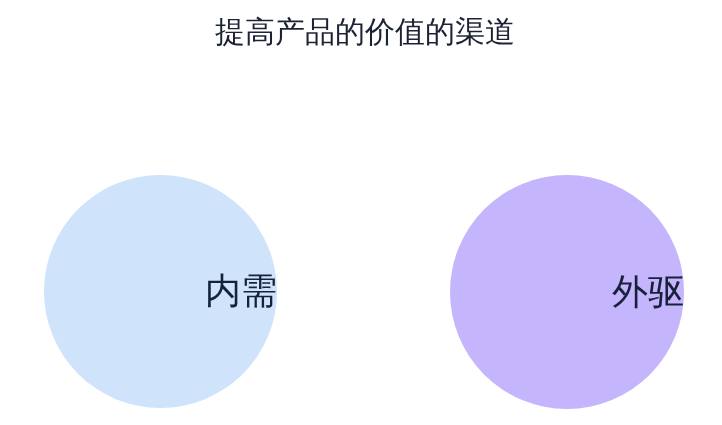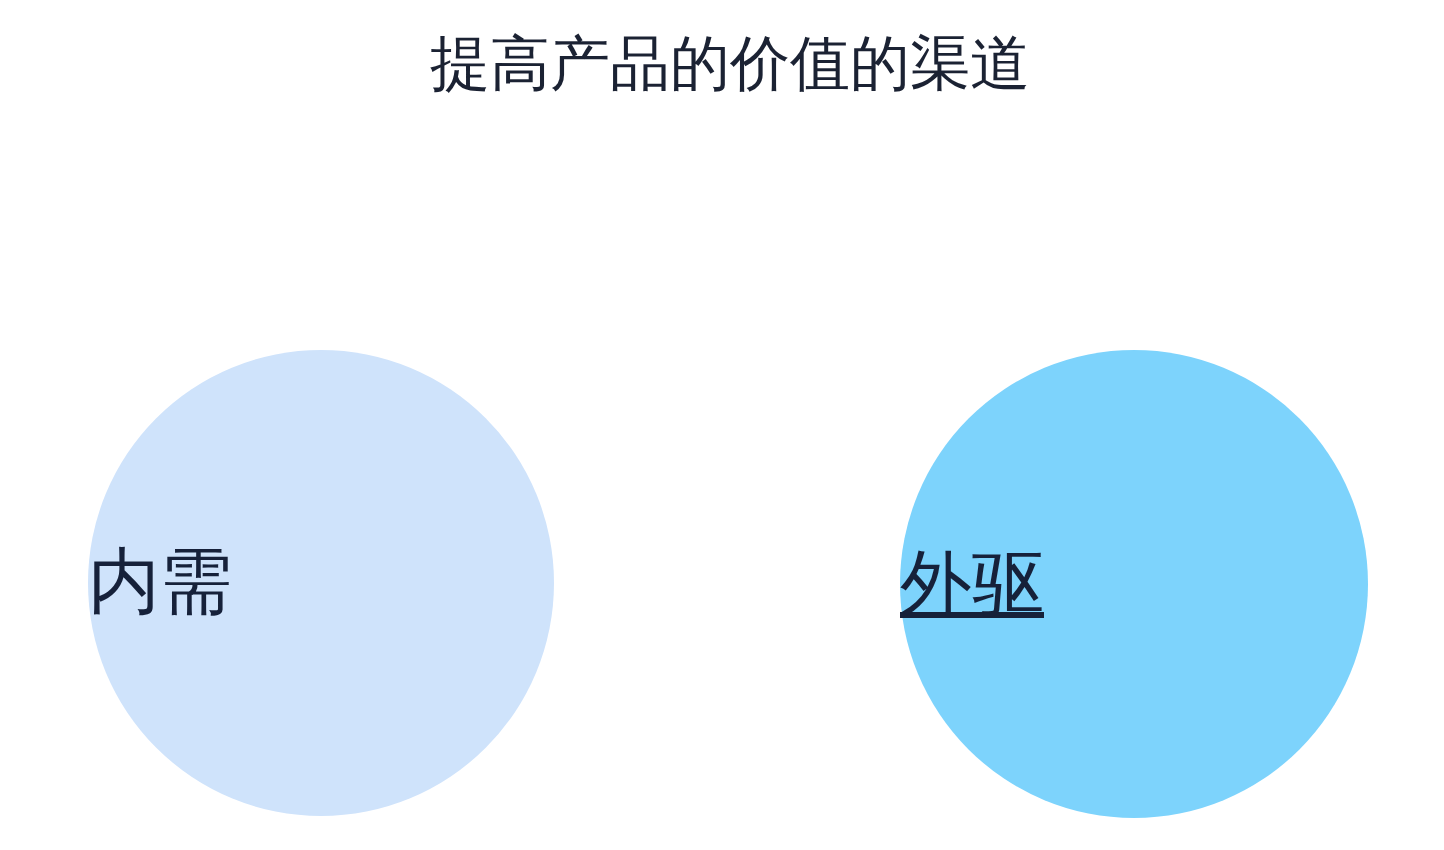--- a/index.html
+++ b/index.html
@@ -6,30 +6,30 @@
     body {
       width: 722px; height: 425px; background: #ffffff; position: relative; overflow: hidden;
       font-family: "DejaVu Sans", "Liberation Sans", sans-serif;
     }
     .title {
       position: absolute; left: 0; top: 12px; width: 730px; text-align: center;
       font-size: 30px; color: #1b2233; letter-spacing: 0px;
     }
     .circle {
       position: absolute; border-radius: 50%;
-      display: flex; align-items: center; justify-content: flex-start;
+      display: flex; align-items: center; justify-content: flex-end;
       color: #16213a; font-size: 36px;
     }
     .c1 { left: 44px; top: 175px; width: 233px; height: 233px; }
     .c2 { left: 450px; top: 175px; width: 234px; height: 234px; }
   </style>
 </head>
 <body>
 
 <div class="title">提高产品的价值的渠道</div>
 
 <div class="circle c1" style="background:#cfe3fb;">
   <span>内需</span>
 </div>
 
-<div class="circle c2" style="background:#7dd3fc;text-decoration:underline;">
+<div class="circle c2" style="background:#c4b5fd;">
   <span>外驱</span>
 </div>
 
 </body></html>

